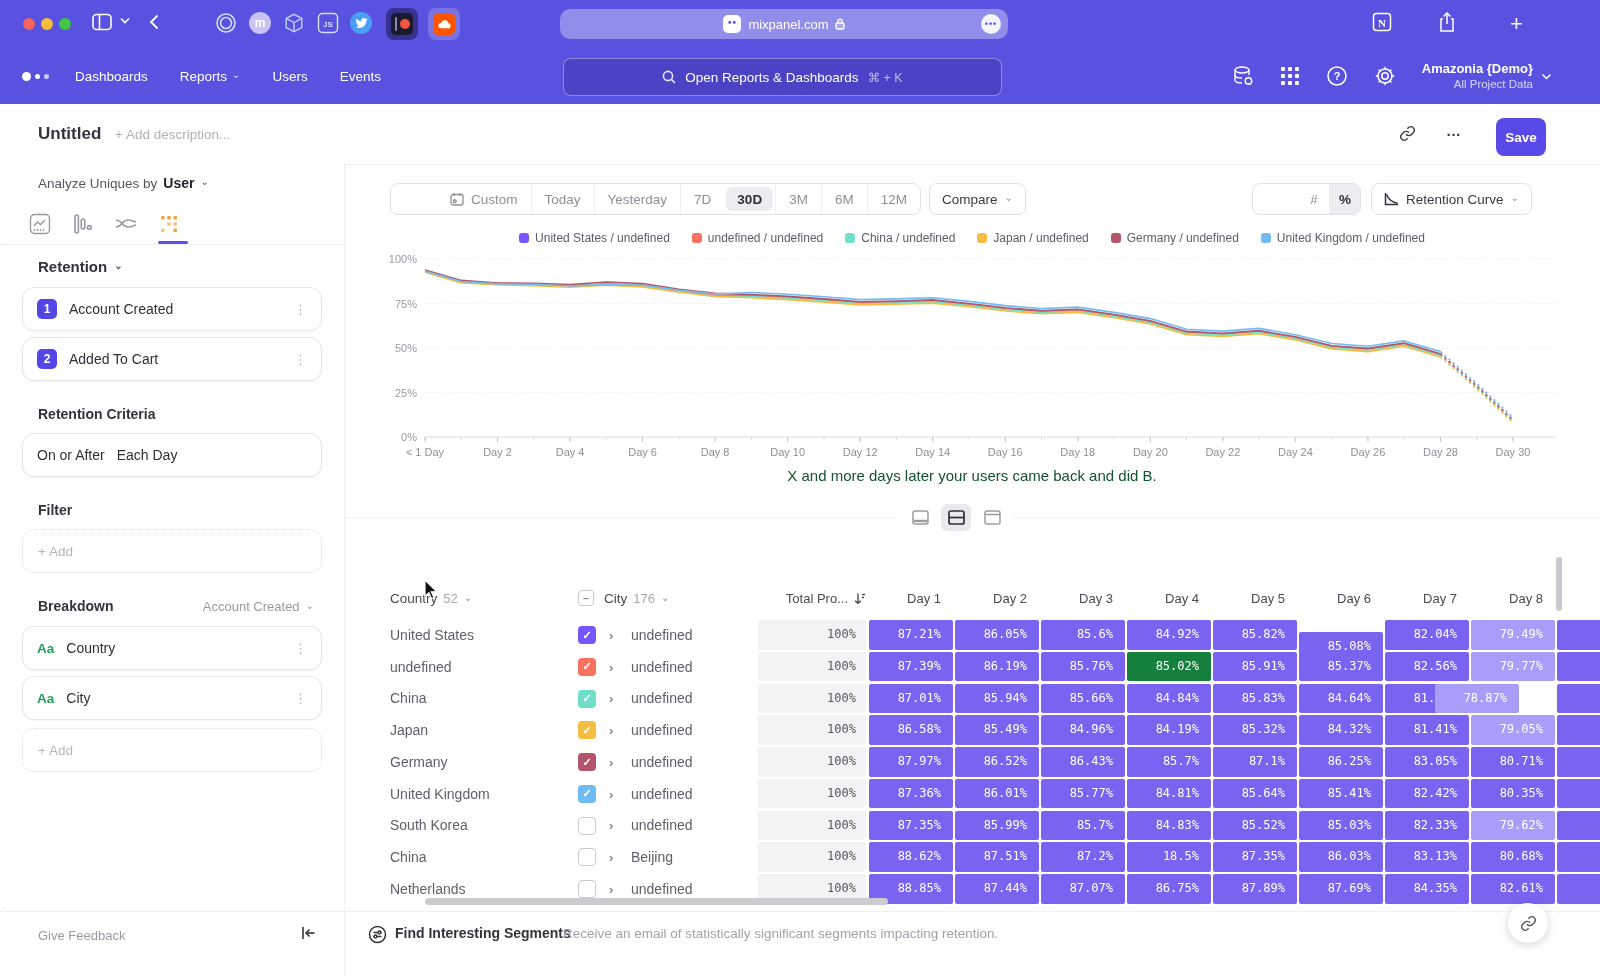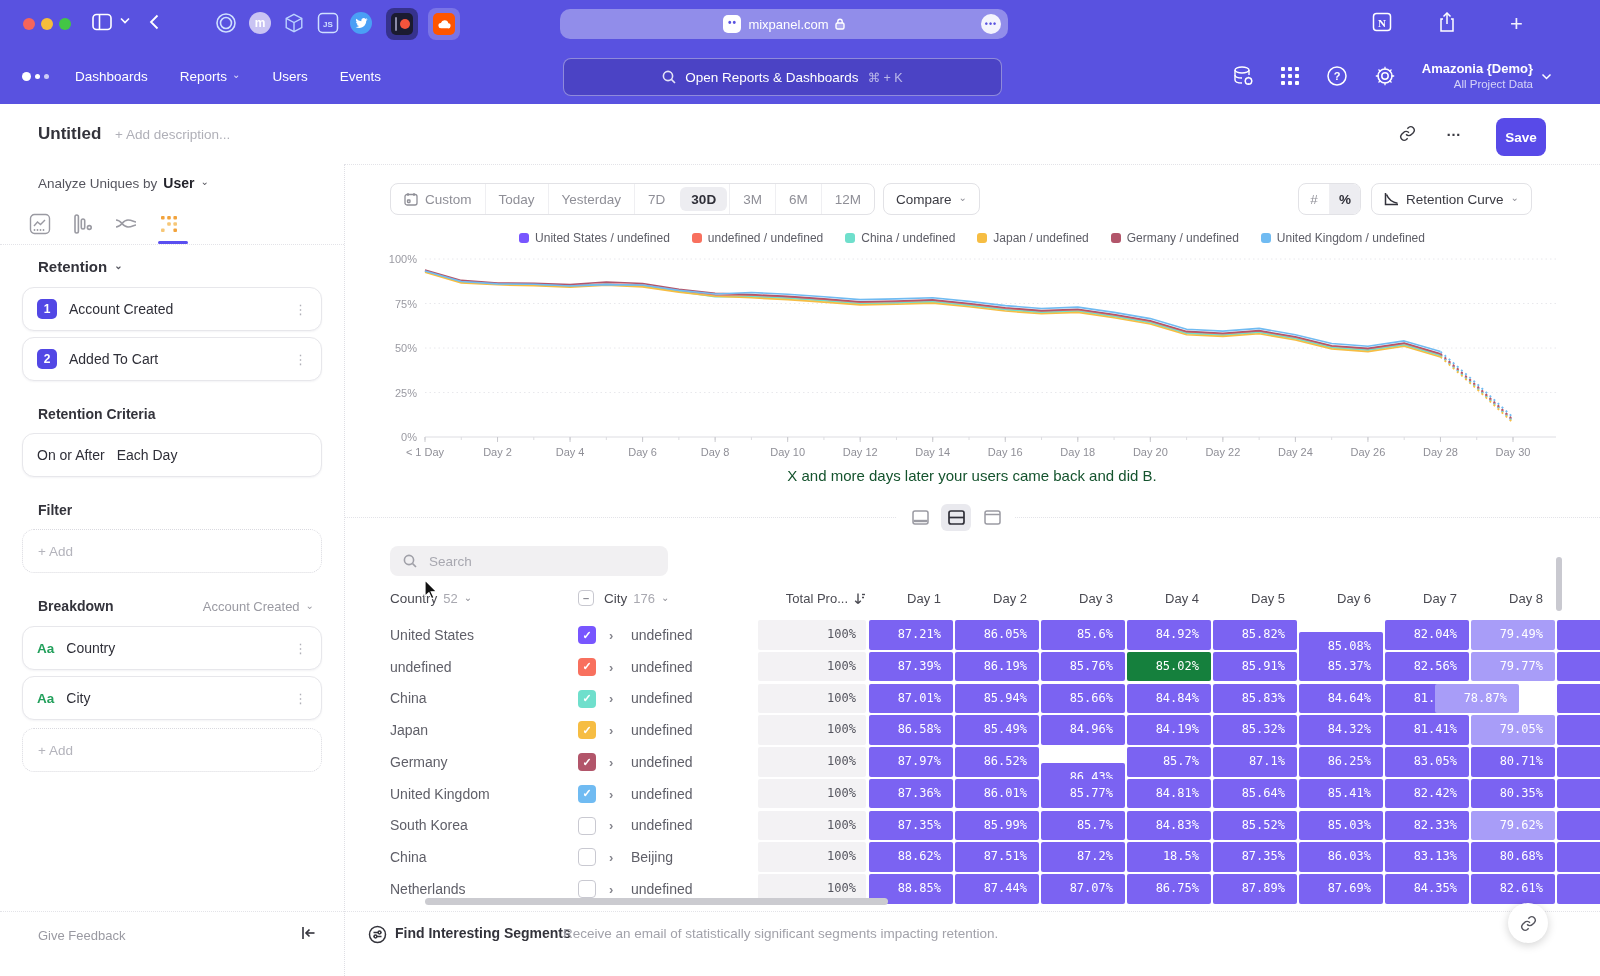--- a/index.html
+++ b/index.html
@@ -55,21 +55,21 @@
   .kebab{color:#b0b0b8;font-size:13px;line-height:1;}
   .addbox{position:absolute;left:22px;width:300px;height:44px;border:1.5px dotted #d9d9df;border-radius:12px;
     display:flex;align-items:center;padding:0 15px;box-sizing:border-box;color:#b4b4bc;font-size:13.5px;font-weight:500;}
   .aa{color:#23a05c;font-weight:700;font-size:13.5px;flex:0 0 auto;}
   .bd-scope{position:absolute;right:30px;font-size:13px;color:#9a9aa2;display:flex;gap:6px;align-items:center;}
   .feedback{position:absolute;left:38px;top:764px;font-size:13px;color:#9a9aa2;}
   .collapse{position:absolute;right:28px;top:762px;color:#33333b;}
   
   .toolbar{position:absolute;left:390px;right:68px;top:183px;height:32px;display:flex;justify-content:space-between;}
   .tgroup{display:flex;gap:8px;}
-  .seg{display:flex;align-items:center;background:#fff;border:1px solid #e2e2e6;border-radius:8px;overflow:hidden;}
+  .seg{display:flex;align-items:center;background:#fff;border:1px solid #e2e2e6;border-radius:8px;overflow:hidden;padding-left:46px;}
   .range{padding:0 13px;height:30px;display:flex;align-items:center;gap:7px;font-size:13.5px;color:#8f8f97;border-left:1px solid #efeff2;}
   .range:first-child{border-left:none;}
   .range.active{background:#ededf1;border-radius:6px;margin:0 2px;height:24px;padding:0 11px;color:#2f2f38;font-weight:700;border-left:none;}
   .pill{display:flex;align-items:center;gap:7px;background:#fff;border:1px solid #e2e2e6;border-radius:8px;height:30px;padding:0 12px;
     font-size:13.5px;color:#3a3a42;font-weight:500;}
   .unit{width:30px;height:30px;display:flex;align-items:center;justify-content:center;font-size:13.5px;color:#8f8f97;border-left:1px solid #efeff2;}
   .unit:first-child{border-left:none;}
   .unit.active{background:#ededf1;color:#2f2f38;font-weight:700;}
   
   .legend{position:absolute;left:344px;right:0;top:231px;display:flex;justify-content:center;gap:22px;}
@@ -578,27 +578,20 @@
       </div>
       <div class="sw-btn">
         <svg width="17" height="15" viewBox="0 0 17 15" fill="none" stroke="#9a9aa2" stroke-width="1.5">
             <rect x="1" y="1" width="15" height="13" rx="2"></rect>
             <line x1="1" y1="4.5" x2="16" y2="4.5"></line>
           </svg>
       </div>
     </div>
   </div>
 
-  <div class="tsearch">
-    <svg width="14" height="14" viewBox="0 0 14 14" fill="none" stroke="#a0a0a8" stroke-width="1.6">
-        <circle cx="6" cy="6" r="4.6"></circle>
-        <line x1="9.6" y1="9.6" x2="13" y2="13"></line>
-      </svg>
-    <span>Search</span>
-  </div>
   <div class="thead" id="thead">
       <div class="abs" style="left: 0px; top: 6px; display: flex; gap: 6px; align-items: center;">
         <span class="th-txt">Country</span>
         <span class="th-cnt">52</span>
         <span class="th-chev">⌄</span>
       </div>
       <div class="abs" style="left: 188px; top: 5px; width: 16px; height: 16px; border: 1.5px solid rgb(200, 200, 208); border-radius: 4px; box-sizing: border-box; display: flex; align-items: center; justify-content: center; color: rgb(138, 138, 147); font-weight: 700; font-size: 11px; line-height: 1;">–</div>
       <div class="abs" style="left: 214px; top: 6px; display: flex; gap: 6px; align-items: center;">
         <span class="th-txt">City</span>
         <span class="th-cnt">176</span>
@@ -687,21 +680,21 @@
         <div class="cell val" style="left: 1167px; width: 45px; background: rgb(123, 99, 242);"></div>
       </div>
       <div class="trow">
         <div class="tc" style="left: 0px;">Germany</div>
         <div class="cbx" style="background: rgb(178, 85, 106);">✓</div>
         <div class="rchev">›</div>
         <div class="tc" style="left: 241px;">undefined</div>
         <div class="cell total">100%</div>
         <div class="cell val" style="left: 479px; background: rgb(123, 99, 242);">87.97%</div>
         <div class="cell val" style="left: 565px; background: rgb(123, 99, 242);">86.52%</div>
-        <div class="cell val" style="left: 651px; background: rgb(123, 99, 242); margin-top: 16px;">86.43%</div>
+        <div class="cell val" style="left: 651px; background: rgb(123, 99, 242);">86.43%</div>
         <div class="cell val" style="left: 737px; background: rgb(123, 99, 242);">85.7%</div>
         <div class="cell val" style="left: 823px; background: rgb(123, 99, 242);">87.1%</div>
         <div class="cell val" style="left: 909px; background: rgb(123, 99, 242);">86.25%</div>
         <div class="cell val" style="left: 995px; background: rgb(123, 99, 242);">83.05%</div>
         <div class="cell val" style="left: 1081px; background: rgb(123, 99, 242);">80.71%</div>
         <div class="cell val" style="left: 1167px; width: 45px; background: rgb(123, 99, 242);"></div>
       </div>
       <div class="trow">
         <div class="tc" style="left: 0px;">United Kingdom</div>
         <div class="cbx" style="background: rgb(112, 187, 242);">✓</div>

